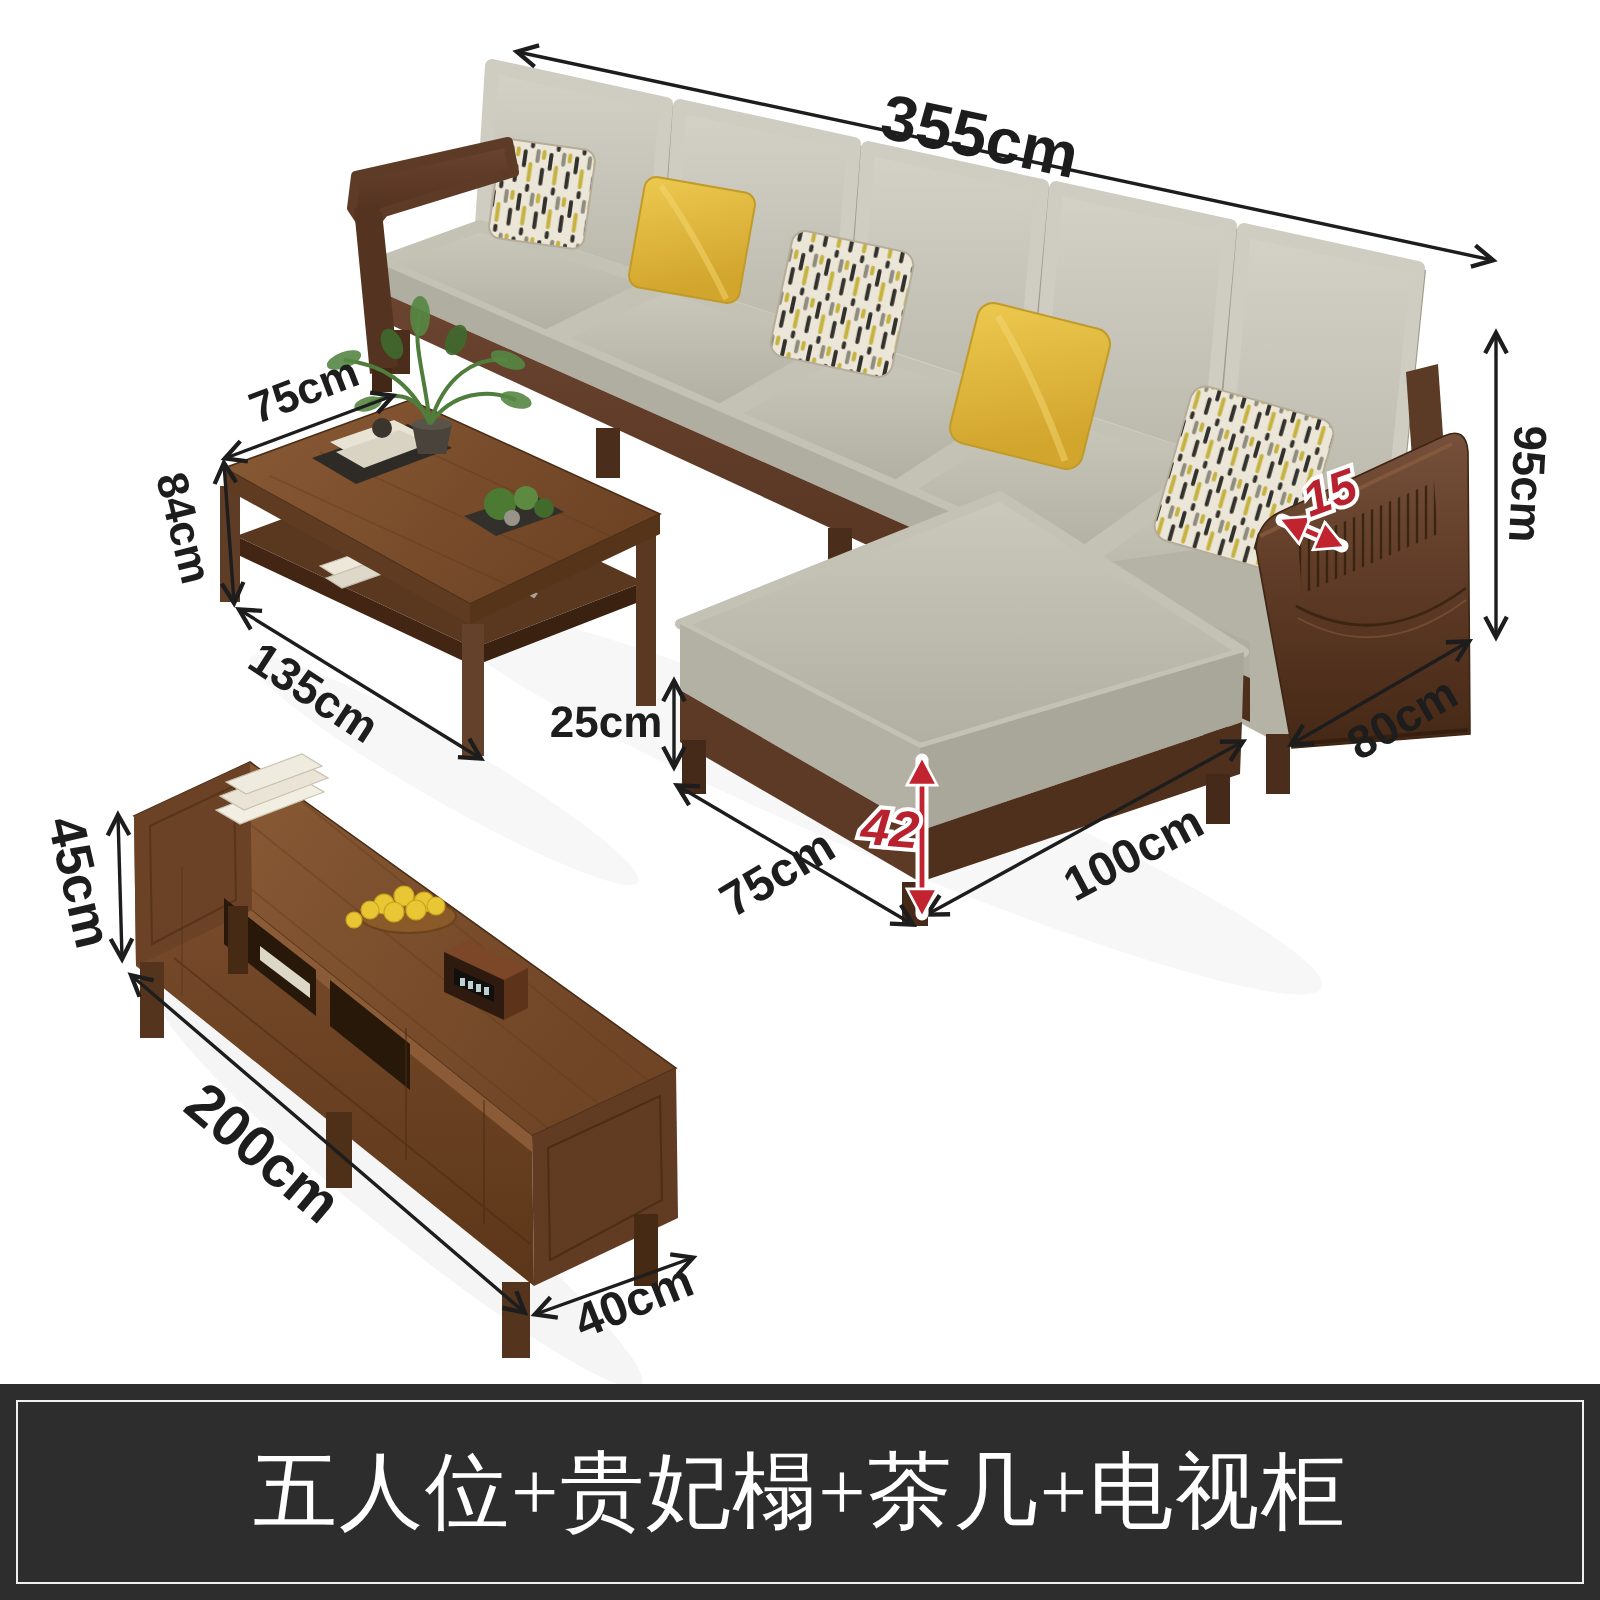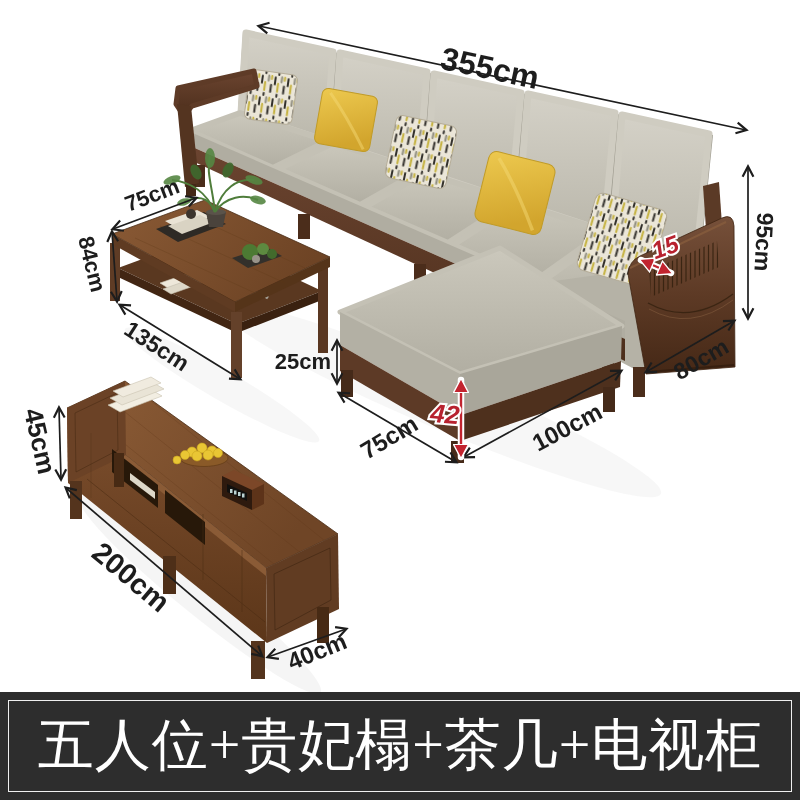--- a/index.html
+++ b/index.html
@@ -10,21 +10,21 @@
        font-family:"Liberation Sans","DejaVu Sans",sans-serif;}
   .dimred{fill:#b8222f;font-weight:700;font-style:italic;text-anchor:middle;dominant-baseline:central;
           stroke:#ffffff;stroke-width:4px;paint-order:stroke;
           font-family:"Liberation Sans","DejaVu Sans",sans-serif;}
   .dl{stroke:#1d1d1d;stroke-width:1.7;fill:none;}
   .rl{stroke:#c2242f;stroke-width:2.4;fill:none;}
   .rlc{stroke:#ffffff;stroke-width:6.5;fill:none;stroke-linecap:round;}
   .banner{position:absolute;left:0;top:692px;width:800px;height:108px;background:#2d2d2d;}
   .banner-frame{position:absolute;left:8px;top:8px;right:8px;bottom:8px;border:1px solid #efefef;}
   .banner-text{position:absolute;left:0;top:0;width:100%;height:100%;display:flex;
-               align-items:center;justify-content:center;color:#ffffff;font-size:56px;
+               align-items:center;justify-content:center;color:#ffffff;font-size:42px;
                font-family:"Liberation Serif","DejaVu Serif",serif;letter-spacing:1px;}
 </style>
 </head>
 <body>
 
 <div class="stage">
 
 <svg width="800" height="800" viewBox="0 0 800 800" xmlns="http://www.w3.org/2000/svg">
   <defs>
     <linearGradient id="cushB" x1="0" y1="0" x2="0" y2="1">

